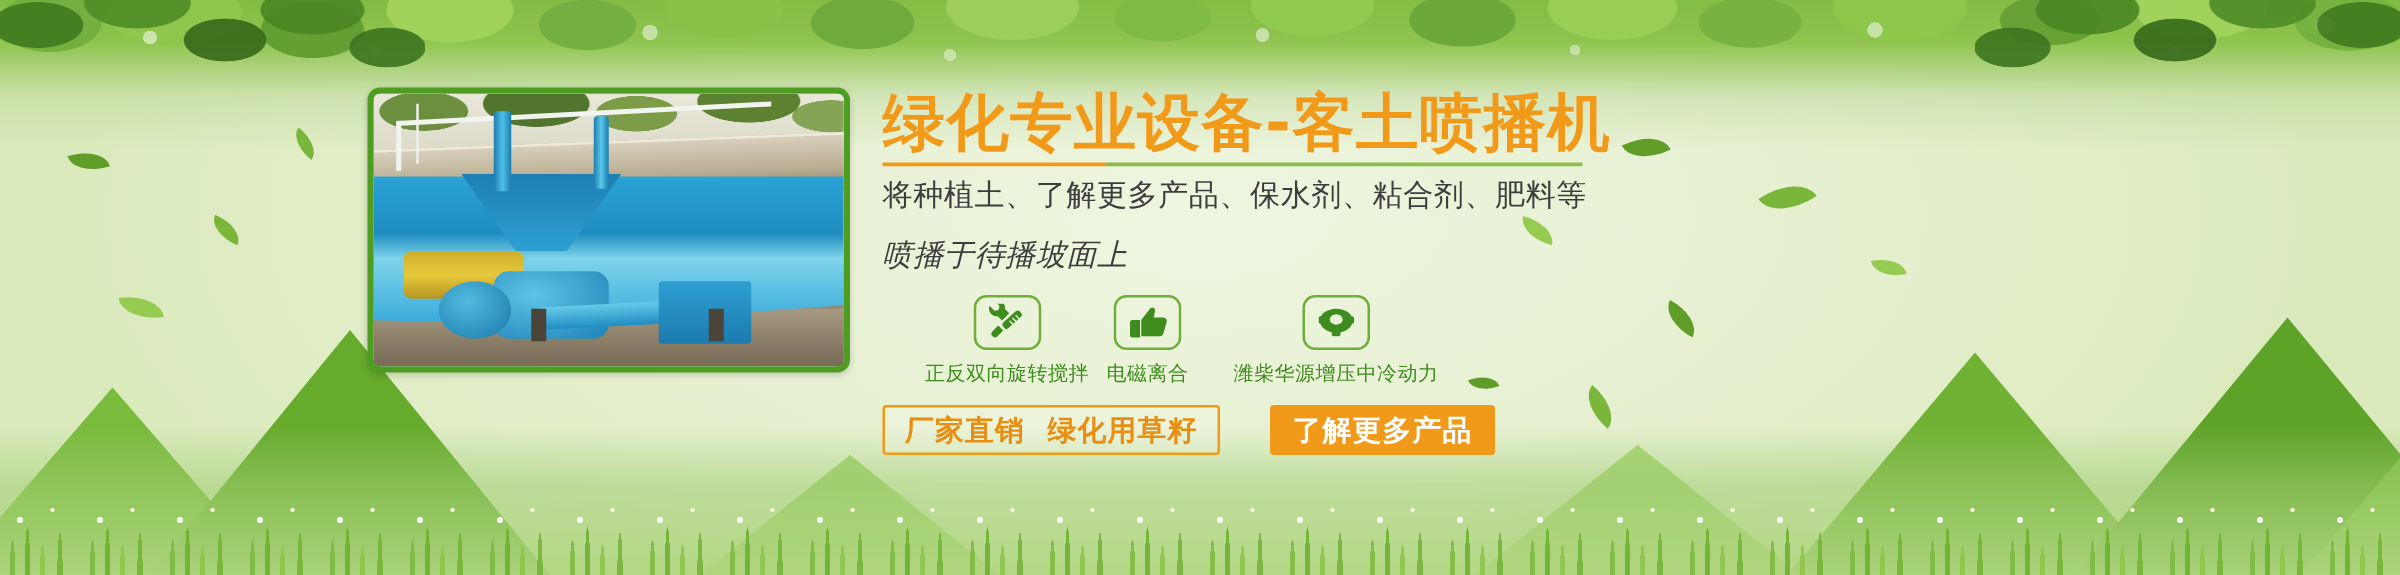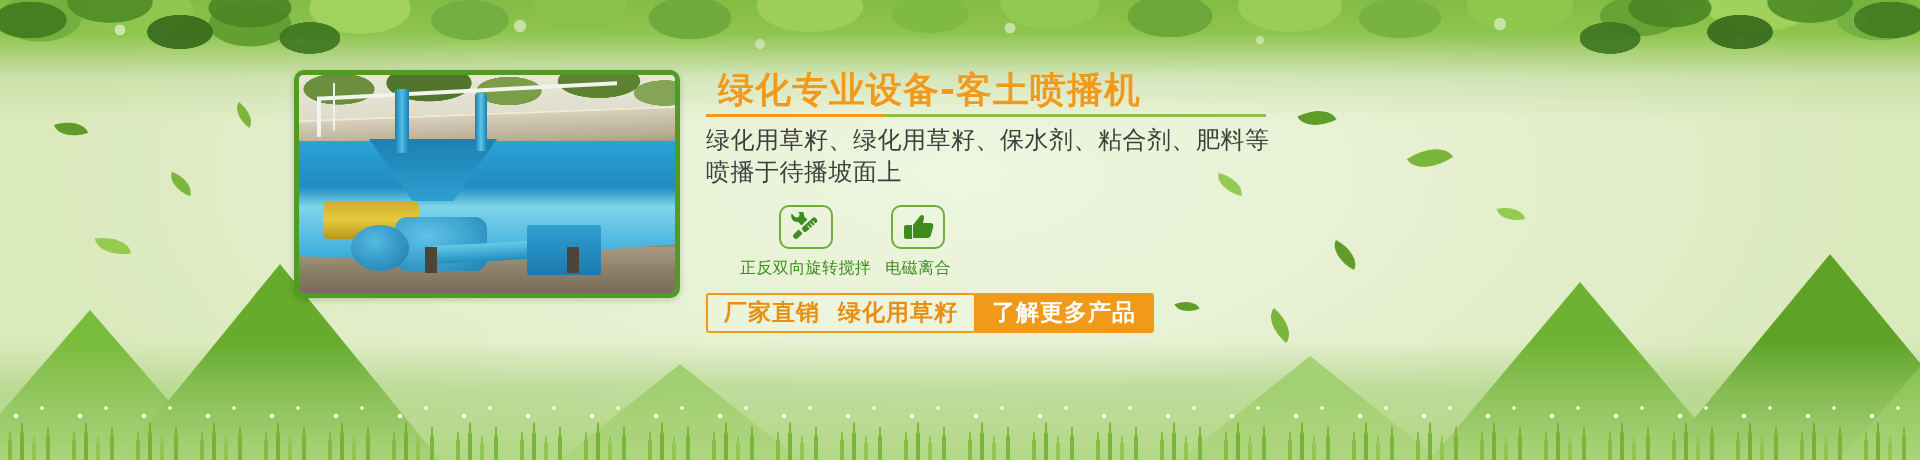--- a/index.html
+++ b/index.html
@@ -182,27 +182,26 @@
     position:absolute; bottom:20px; width:12px; height:26px; background:#4a4439;
   }
   .ph-leg1 { left:126px; } .ph-leg2 { left:268px; }
 
   
   .content { position:absolute; left:706px; top:70px; width:1150px; }
 
   .title {
     font-family:"DejaVu Sans","Liberation Sans",sans-serif;
     font-weight:bold;
-    font-size:36px;
+    font-size:50px;
     line-height:1.12;
     color:#f19a1a;
     letter-spacing:1px;
     white-space:nowrap;
     text-shadow:0 1px 0 rgba(255,255,255,.4);
-    margin-left:12px;
   }
   .title-rule {
     margin-top:4px;
     width:560px; height:3px;
     background:linear-gradient(to right,#f19a1a 0%,#f19a1a 32%,#8bbf4a 32%,#8bbf4a 100%);
   }
 
   .subtitle {
     margin-top:7px;
     font-family:"DejaVu Sans","Liberation Sans",sans-serif;
@@ -224,21 +223,21 @@
   .feat-icon svg { display:block; }
   .feat-label {
     margin-top:9px;
     font-family:"DejaVu Sans","Liberation Sans",sans-serif;
     font-size:16px; color:#3e8c1e; white-space:nowrap; letter-spacing:.4px;
   }
   .f1 { margin-left:14px; }
   .f2 { margin-left:34px; }
   .f3 { margin-left:36px; }
 
-  .cta { margin-top:14px; display:flex; align-items:flex-start; }
+  .cta { margin-top:14px; display:flex; align-items:flex-start;gap:42px; }
   .cta-left {
     border:2px solid #f19a1a; border-radius:3px;
     height:40px; display:flex; align-items:center; padding:0 16px;
     background:rgba(255,255,255,.18);
   }
   .cta-left span {
     font-family:"DejaVu Sans","Liberation Sans",sans-serif;
     font-size:23px; font-weight:bold; color:#e88f12; letter-spacing:1px; white-space:nowrap;
   }
   .cta-left .gap { display:inline-block; width:18px; }
@@ -308,22 +307,22 @@
       <div class="ph-leg1"></div>
       <div class="ph-leg2"></div>
     </div>
   </div>
 
   <div class="content">
 
     <div class="title">绿化专业设备-客土喷播机</div>
     <div class="title-rule"></div>
 
-    <div class="subtitle">绿化用草籽、绿化用草籽、保水剂、粘合剂、肥料等</div>
-    <div class="subtitle" style="margin-top:0;">喷播于待播坡面上</div>
+    <div class="subtitle">将种植土、了解更多产品、保水剂、粘合剂、肥料等</div>
+    <div class="subtitle" style="margin-top:16px;font-style:italic;">喷播于待播坡面上</div>
 
     <div class="features">
 
       <div class="feature f2">
         <div class="feat-icon">
           <svg width="34" height="30" viewBox="0 0 34 30" aria-hidden="true">
             <path d="M12.6 13.4L9.2 10a6.2 6.2 0 0 1-6.6-8.4l4 4 3.3-.6.7-3.4-4-4A6.2 6.2 0 0 1 15 4.2l3.4 3.4z" fill="#3e8c1e"></path>
             <rect x="12" y="16.5" width="18" height="6" rx="2.4" transform="rotate(-42 12 16.5)" fill="#3e8c1e"></rect>
             <path d="M5 22l4.6-4.6 4 4L9 26a2.8 2.8 0 0 1-4-4z" fill="#3e8c1e"></path>
             <g stroke="#e9f2d6" stroke-width="1.1">
@@ -339,20 +338,32 @@
       <div class="feature f1">
         <div class="feat-icon">
           <svg width="34" height="28" viewBox="0 0 34 28" aria-hidden="true">
             <path d="M5 12h6v14H5a2 2 0 0 1-2-2V14a2 2 0 0 1 2-2z" fill="#3e8c1e"></path>
             <path d="M12 12l7-9c1.6-2 4.4-.6 4 1.8L22 10h7.5c2 0 3.4 1.9 2.8 3.8l-2.6 9A3.2 3.2 0 0 1 26.6 25H12z" fill="#3e8c1e"></path>
           </svg>
         </div>
         <div class="feat-label">电磁离合</div>
       </div>
 
+      <div class="feature f3">
+        <div class="feat-icon">
+          <svg width="36" height="28" viewBox="0 0 36 28" aria-hidden="true">
+            <path d="M18 3c7.2 0 13 4 13 9.5S25.2 22 18 22 5 18 5 12.5 10.8 3 18 3z" fill="#3e8c1e"></path>
+            <ellipse cx="18" cy="11.5" rx="5.2" ry="4.2" fill="#e9f2d6"></ellipse>
+            <rect x="14.4" y="20" width="7" height="5" rx="1.6" fill="#3e8c1e"></rect>
+            <rect x="4" y="9" width="4.6" height="6" rx="1.4" fill="#3e8c1e"></rect>
+            <rect x="27.6" y="9" width="4.6" height="6" rx="1.4" fill="#3e8c1e"></rect>
+          </svg>
+        </div>
+        <div class="feat-label">潍柴华源增压中冷动力</div>
+      </div>
 
     </div>
 
     <div class="cta">
       <div class="cta-left">
         <span>厂家直销</span>
         <span class="gap"></span>
         <span>绿化用草籽</span>
       </div>
       <div class="cta-btn">

